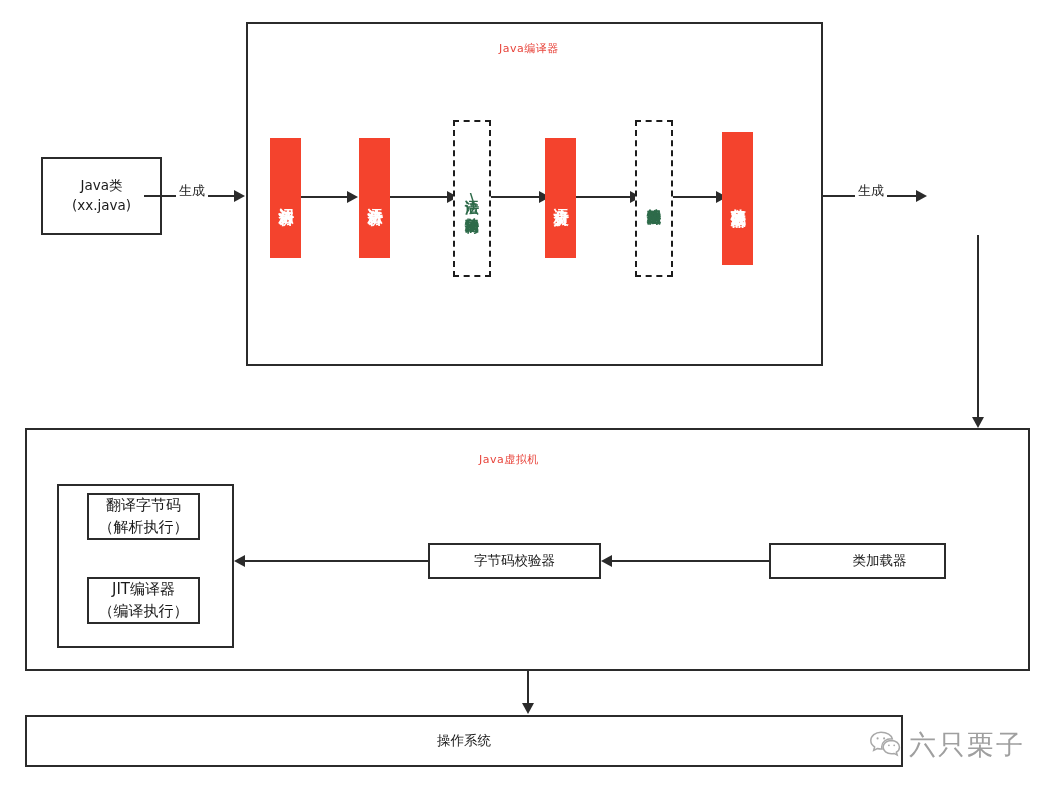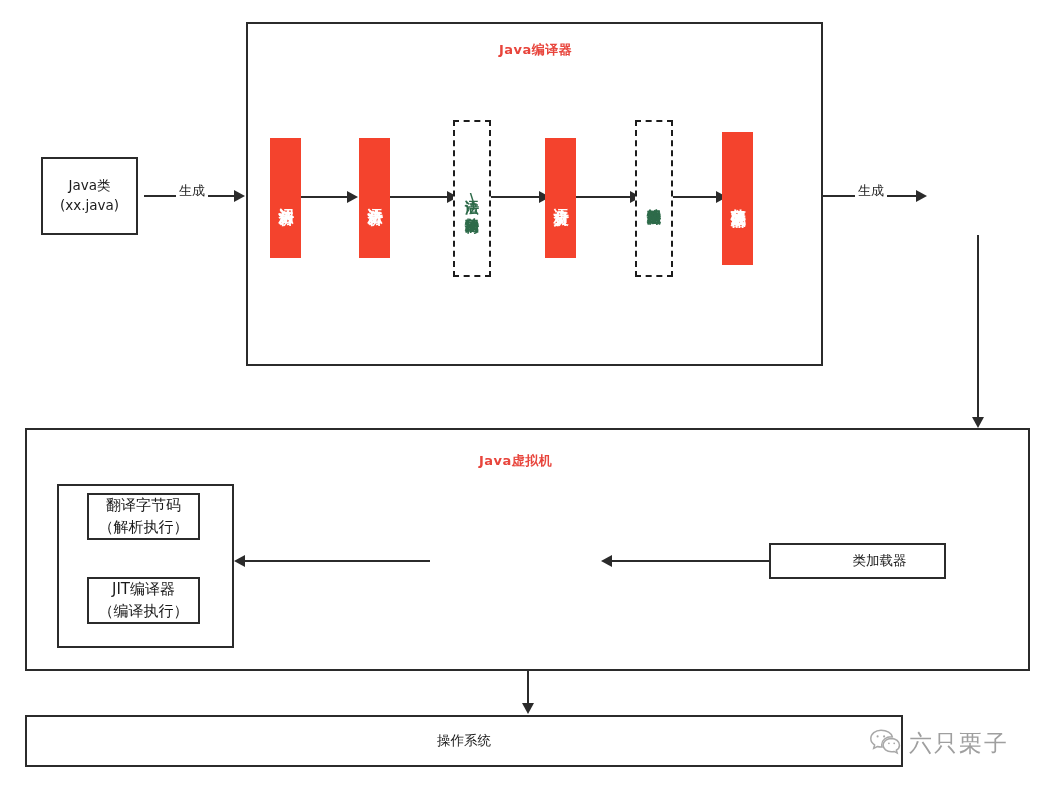--- a/index.html
+++ b/index.html
@@ -69,22 +69,22 @@
     font-size: 14px;
     font-weight: 600;
     letter-spacing: 0.5px;
     line-height: 1.2;
   }
 
   
   .section-title {
     position: absolute;
     color: #e8453c;
-    font-size: 13px;
-    font-weight: 700;
+    font-size: 11px;
+    font-weight: 400;
     letter-spacing: 0.5px;
     white-space: nowrap;
   }
 
   
   .edge-label {
     position: absolute;
     font-size: 13px;
     color: #1a1a1a;
     background: #ffffff;
@@ -128,35 +128,35 @@
   
   #watermark {
     position: absolute;
     display: flex;
     align-items: center;
     gap: 6px;
     color: #9a9a9a;
     opacity: 0.85;
   }
   #watermark .wm-text {
-    font-size: 23px;
+    font-size: 27px;
     letter-spacing: 2px;
     color: #8f8f8f;
   }
 </style>
 </head>
 <body>
 
 <div id="canvas">
 
   <div class="box container-box" style="left:246px; top:22px; width:577px; height:344px; display:block;"></div>
 
   <div class="section-title" style="left:499px; top:41px;">Java编译器</div>
 
-  <div class="box" style="left:41px; top:157px; width:97px; height:78px;">
+  <div class="box" style="left:41px; top:157px; width:121px; height:78px;">
     <span class="box-text">Java类
 (xx.java)</span>
   </div>
 
   <div class="hline" style="left:144px; top:195px; width:92px;"></div>
   <div class="arrow-r" style="left:234px; top:190px;"></div>
   <div class="edge-label" style="left:176px; top:182px;">生成</div>
 
   <div class="phase" style="left:270px; top:138px; width:31px; height:120px;">
     <span class="vtext">词法分析</span>
@@ -217,20 +217,23 @@
   </div>
 
   <div class="box" style="left:87px; top:577px; width:113px; height:47px;">
     <span class="box-text small">JIT编译器
 （编译执行）</span>
   </div>
 
   <div class="hline" style="left:245px; top:560px; width:185px;"></div>
   <div class="arrow-l" style="left:234px; top:555px;"></div>
 
+  <div class="box" style="left:428px; top:543px; width:173px; height:36px;">
+    <span class="box-text">字节码校验器</span>
+  </div>
 
   <div class="hline" style="left:612px; top:560px; width:157px;"></div>
   <div class="arrow-l" style="left:601px; top:555px;"></div>
 
   <div class="box" style="left:769px; top:543px; width:177px; height:36px;padding-left:44px;">
     <span class="box-text">类加载器</span>
   </div>
 
   <div class="vline" style="left:527px; top:671px; height:36px;"></div>
   <div class="arrow-d" style="left:522px; top:703px;"></div>

